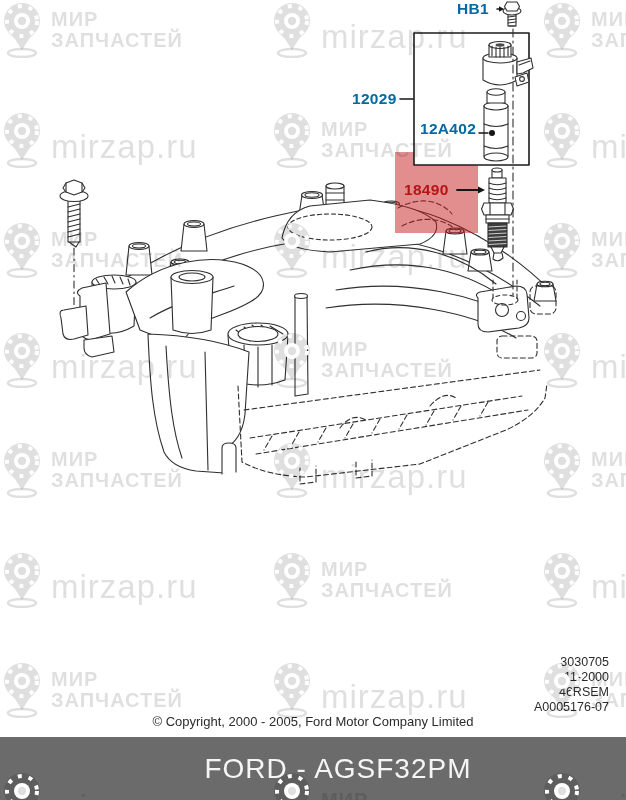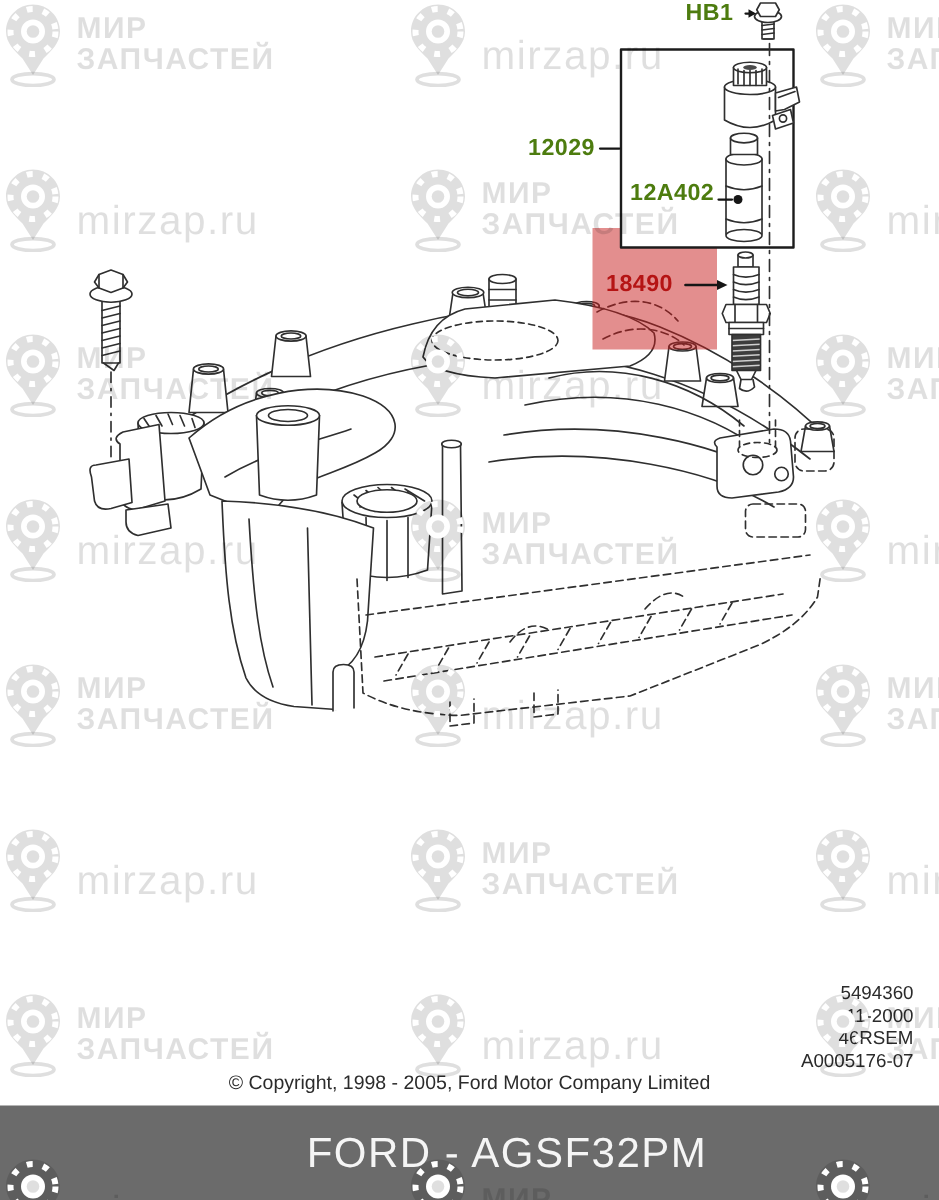--- a/index.html
+++ b/index.html
@@ -4,25 +4,25 @@
 <style>
   html,body{margin:0;padding:0;background:#fff;}
   .page{
     position:relative;width:626px;height:800px;background:#fff;overflow:hidden;
     font-family:"Liberation Sans",sans-serif;
   }
   
   .wm-layer{position:absolute;inset:0;z-index:5;pointer-events:none;color:rgba(0,0,0,0.125);}
   .wm-tile{position:absolute;display:flex;align-items:center;gap:9px;white-space:nowrap;}
   .wm-brand{font-weight:700;font-size:20px;line-height:21px;letter-spacing:1px;}
-  .wm-site{font-size:27px;letter-spacing:1px;margin-top:14px;}
+  .wm-site{font-size:33px;letter-spacing:1px;margin-top:14px;}
   
   .svg-layer{position:absolute;left:0;top:0;z-index:2;}
   
-  .lbl{position:absolute;z-index:3;font-weight:700;font-size:15.5px;letter-spacing:.3px;color:#4d7c0f;}
+  .lbl{position:absolute;z-index:3;font-weight:700;font-size:15.5px;letter-spacing:.3px;color:#0369a1;}
   .lbl-hb1{left:457px;top:0px;}
   .lbl-12029{left:352px;top:90px;text-align:right;}
   .lbl-12a402{left:420px;top:120px;}
   .lbl-12405{left:404px;top:181px;color:var(--label-red,#b51414);}
   
   .stamp{position:absolute;right:17px;top:655px;z-index:3;text-align:right;
          font-size:12.5px;line-height:15px;color:#2b2b2b;}
   .copyright{position:absolute;left:0;right:0;top:714px;z-index:3;text-align:center;
          font-size:13px;color:#2b2b2b;}
   .bar{position:absolute;left:0;top:737px;width:626px;height:63px;z-index:4;
@@ -197,27 +197,27 @@
       </g>
     </g>
   </svg>
 
   <div class="lbl lbl-hb1">HB1</div>
   <div class="lbl lbl-12029">12029</div>
   <div class="lbl lbl-12a402">12A402</div>
   <div class="lbl lbl-12405">18490</div>
 
   <div class="stamp">
-    <div>5494360</div>
+    <div>3030705</div>
     <div>11-2000</div>
     <div>46RSEM</div>
     <div>A0005176-07</div>
   </div>
 
-  <div class="copyright">© Copyright, 1998 - 2005, Ford Motor Company Limited</div>
+  <div class="copyright">© Copyright, 2000 - 2005, Ford Motor Company Limited</div>
 
   <div class="bar">
     <span>FORD - AGSF32PM</span>
   </div>
 
   <div class="wm-layer">
       <div class="wm-tile" style="left: 2px; top: 2px;">
         <svg width="40" height="56" viewBox="0 0 40 56">
           <path d="M20 1 C30 1 38 9 38 19 C38 27 32 32 27 37 L20 48 L13 37 C8 32 2 27 2 19 C2 9 10 1 20 1 Z" fill="currentColor"></path>
           <circle cx="20" cy="19" r="15" fill="none" stroke="#fff" stroke-width="4" stroke-dasharray="4 7"></circle>

